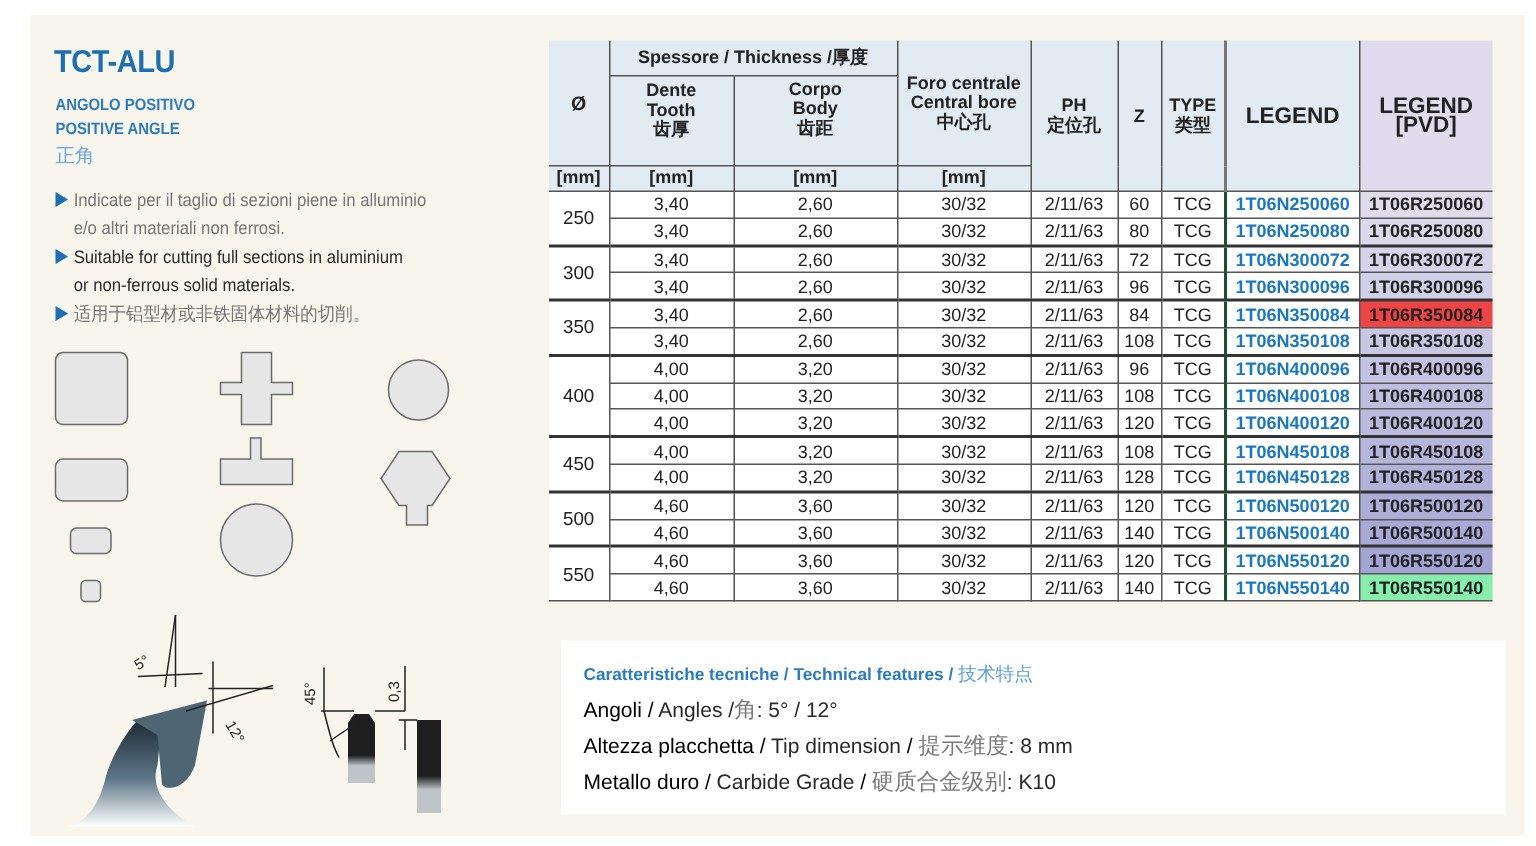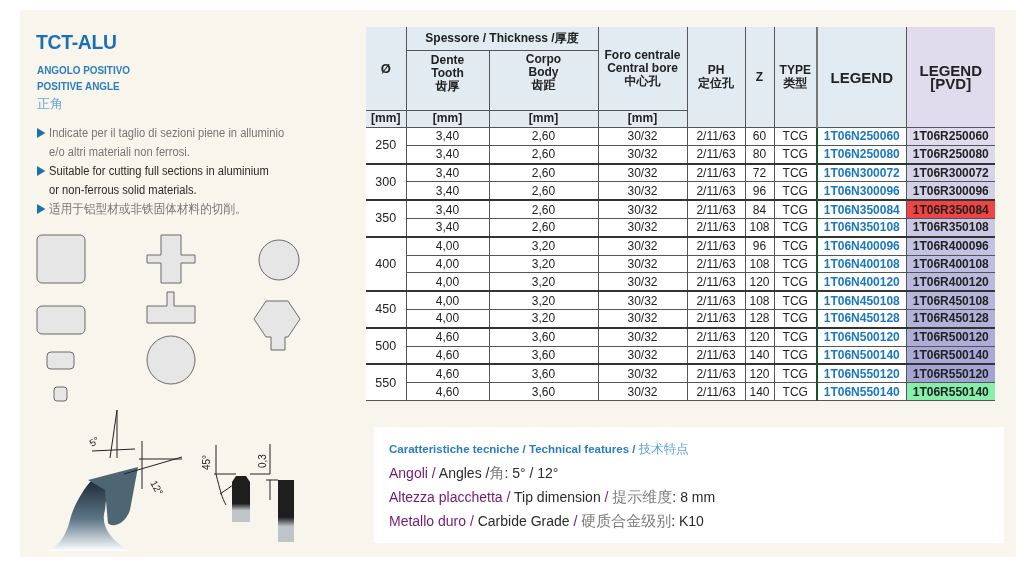--- a/index.html
+++ b/index.html
@@ -37,21 +37,21 @@
   .tbl th.leg { border-left:2px solid #777; }
   .tbl td.fx { font-weight:bold; border-right:none; color:#222; }
   .tbl td.dia { font-size:12.5px; }
   .tbl .nb { border-bottom:none; }
 
   
   .tech { position:absolute; left:374px; top:427px; width:630px; height:116px; background:#ffffff; }
   .tech-head { position:absolute; left:15px; top:14px; font-size:11.5px; font-weight:bold; color:#2b7cc4; }
   .tech-head .cn { font-weight:normal; color:#5a9fd8; font-size:12.5px; }
   .tech-line { position:absolute; left:15px; font-size:14px; color:#2a2a2a; white-space:nowrap; }
-  .tech-line .it { color:#701a75; }
+  .tech-line .it { color:#000000; }
   .tech-line .cnl { color:#7a7a7a; font-size:15px; }
   .tl1 { top:37px; } .tl2 { top:61px; } .tl3 { top:85px; }
 </style>
 </head>
 <body>
 
 <div class="panel"></div>
 
 <div class="title">TCT-ALU</div>
 <div class="sub1">ANGOLO POSITIVO</div>

